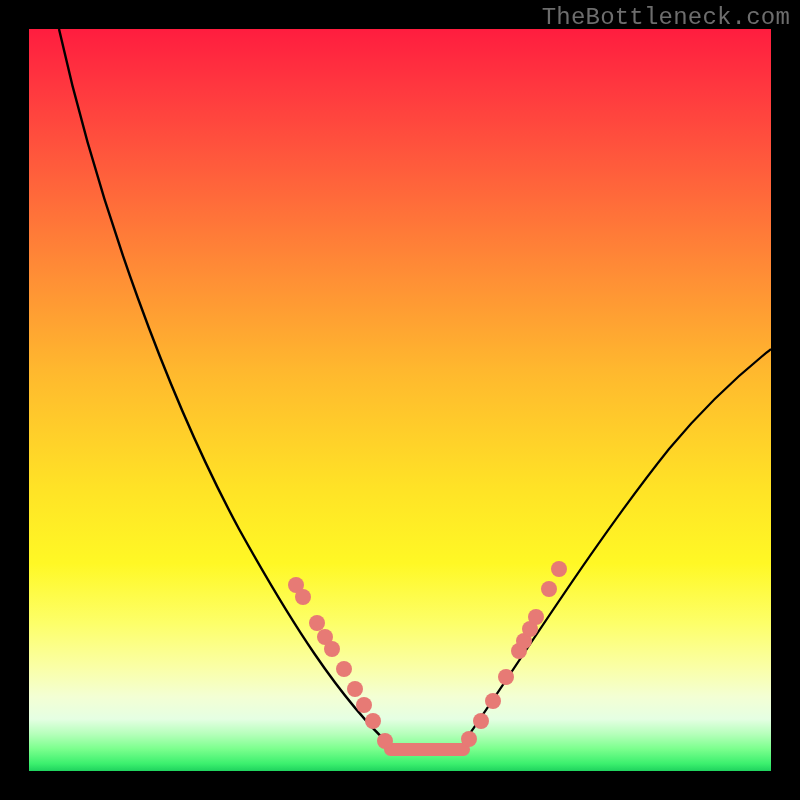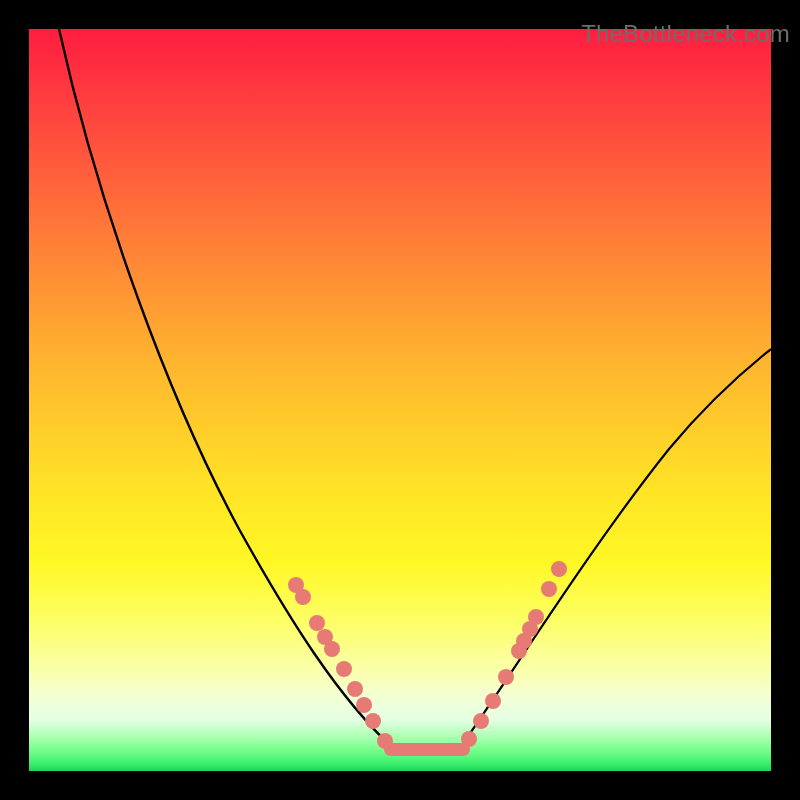--- a/index.html
+++ b/index.html
@@ -30,27 +30,28 @@
       #f3ffd4 90%,
       #e5ffe3 93%,
       #b6ffbb 95%,
       #7cff8e 97%,
       #3cf06e 99%,
       #1fd35e 100%
     );
   }
   .watermark {
     position: absolute;
-    top: 20px;
+    top: 4px;
     right: 10px;
     color: #6d6d6d;
     font-size: 24px;
     font-weight: 500;
     letter-spacing: 0.2px;
     user-select: none;
+    font-family: Liberation Mono, monospace;
   }
   svg.curve {
     position: absolute;
     left: 0;
     top: 0;
     width: 742px;
     height: 742px;
   }
   .dot {
     fill: #e77a75;

